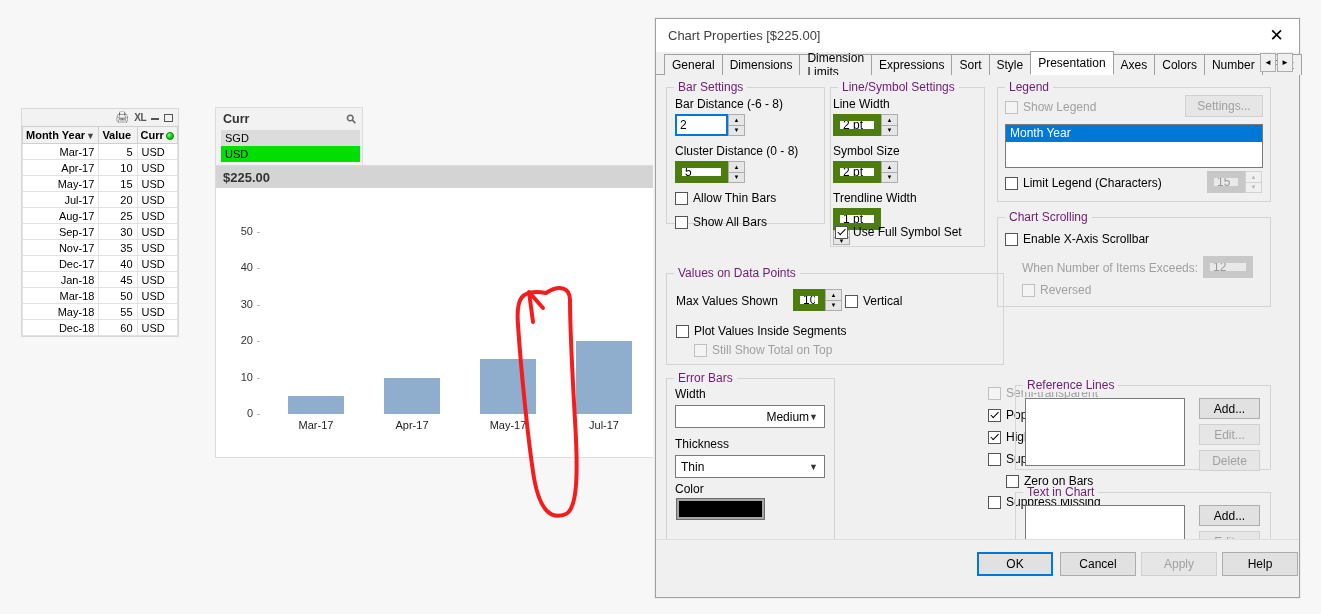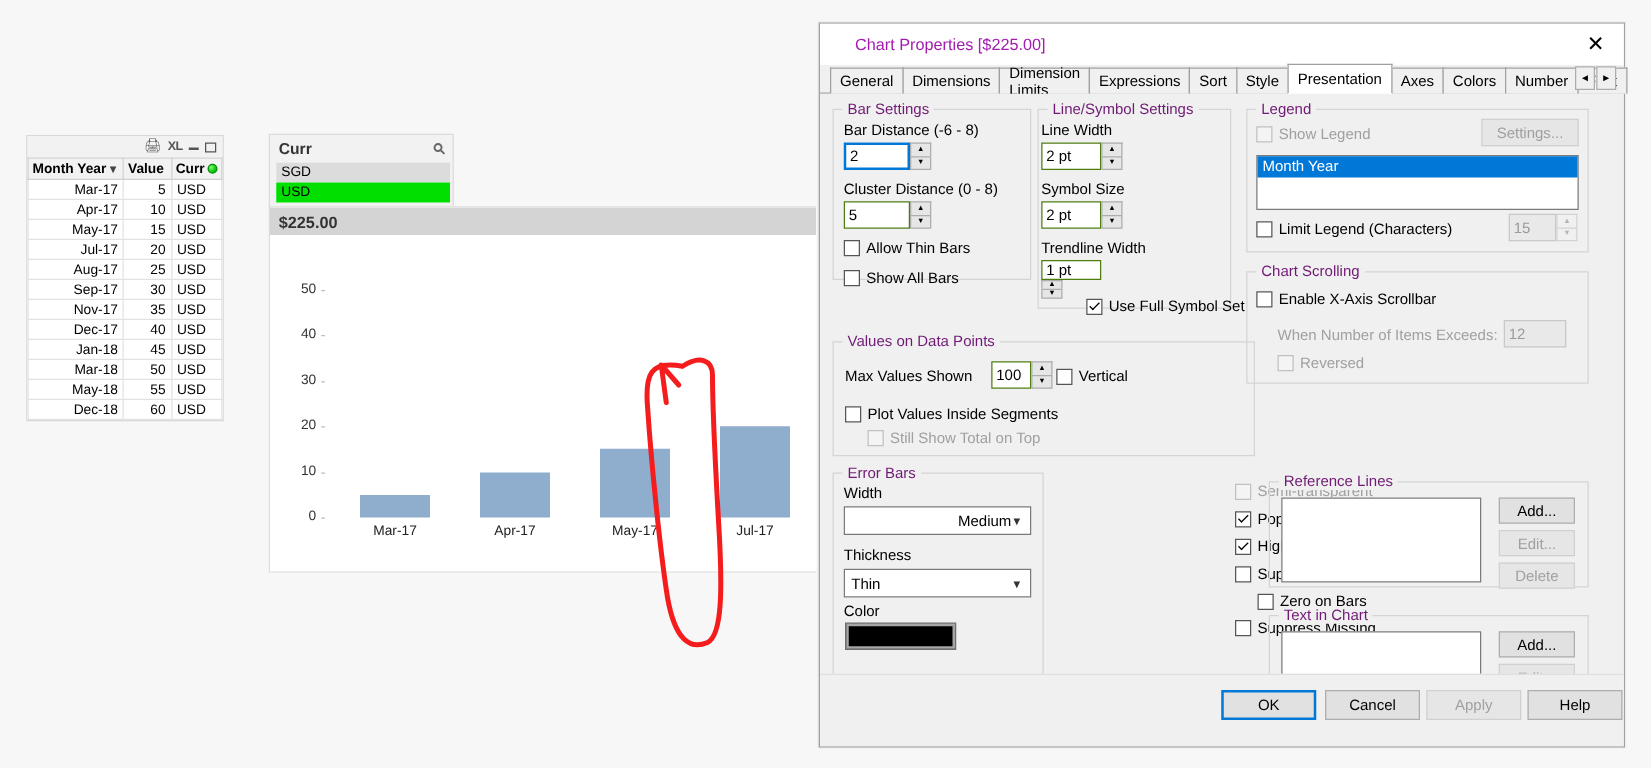--- a/index.html
+++ b/index.html
@@ -97,21 +97,21 @@
   .dlg {
     position: absolute; left: 655px; top: 18px; width: 645px; height: 580px;
     background: #f0f0f0; border: 1px solid #a0a0a0;
     box-shadow: 0 0 0 1px rgba(0,0,0,0.04);
   }
   .dlg-title {
     height: 33px; background: #ffffff; display: flex; align-items: center;
     justify-content: space-between; padding: 0 0 0 12px;
     border-bottom: 1px solid #ffffff;
   }
-  .dlg-title-text { font-size: 13px; color: #a21caf; margin-left: 16px; }
+  .dlg-title-text { font-size: 13px; color: #404040; }
   .dlg-close {
     width: 45px; height: 32px; display: flex; align-items: center;
     justify-content: center; font-size: 17px; color: #000; font-weight: 300;
   }
 
   .tabstrip {
     height: 23px; background: #f0f0f0; display: flex; align-items: flex-end;
     padding-left: 8px; position: relative;
     border-bottom: 1px solid #a0a0a0;
   }
@@ -142,21 +142,21 @@
   .grp-title {
     position: absolute; top: -8px; left: 7px; background: #f0f0f0;
     padding: 0 4px; font-size: 12px; color: #701a75; white-space: nowrap;
   }
 
   .lbl { position: absolute; font-size: 12px; color: #000; white-space: nowrap; }
   .lbl.dis { color: #a0a0a0; }
 
   .spin { position: absolute; display: flex; height: 22px; }
   .spin input {
-    height: 22px; border: 1px solid #4d7c0f; background: #fff;
+    height: 22px; border: 7px solid #4d7c0f; background: #fff;
     font-family: "Liberation Sans", sans-serif; font-size: 12px;
     padding: 0 3px; outline: none; color: #000;
   }
   .spin.focused input { border: 2px solid #0078d7; }
   .spin .btns {
     display: flex; flex-direction: column; width: 17px; height: 22px;
     margin-left: 4px;
   }
   .spin .btns.attached { margin-left: 0; }
   .spin .sb {
@@ -429,21 +429,21 @@
         </div>
       </div>
       <span class="lbl" style="left:177px; top:116px;">Trendline Width</span>
       <div class="spin" style="left:177px; top:133px;flex-direction:column;">
         <input style="width: 48px;" value="1 pt">
         <div class="btns attached">
           <div class="sb">▲</div>
           <div class="sb">▼</div>
         </div>
       </div>
-      <div class="cbx checked" style="left:179px; top:163px;margin-left:34px;">
+      <div class="cbx checked" style="left:179px; top:150px;">
         <span class="box"></span>
         <span>Use Full Symbol Set</span>
       </div>
 
       <div class="grp" style="left:341px; top:12px; width:274px; height:115px;">
         <span class="grp-title">Legend</span>
       </div>
       <div class="cbx dis" style="left:349px; top:25px;">
         <span class="box"></span>
         <span>Show Legend</span>

